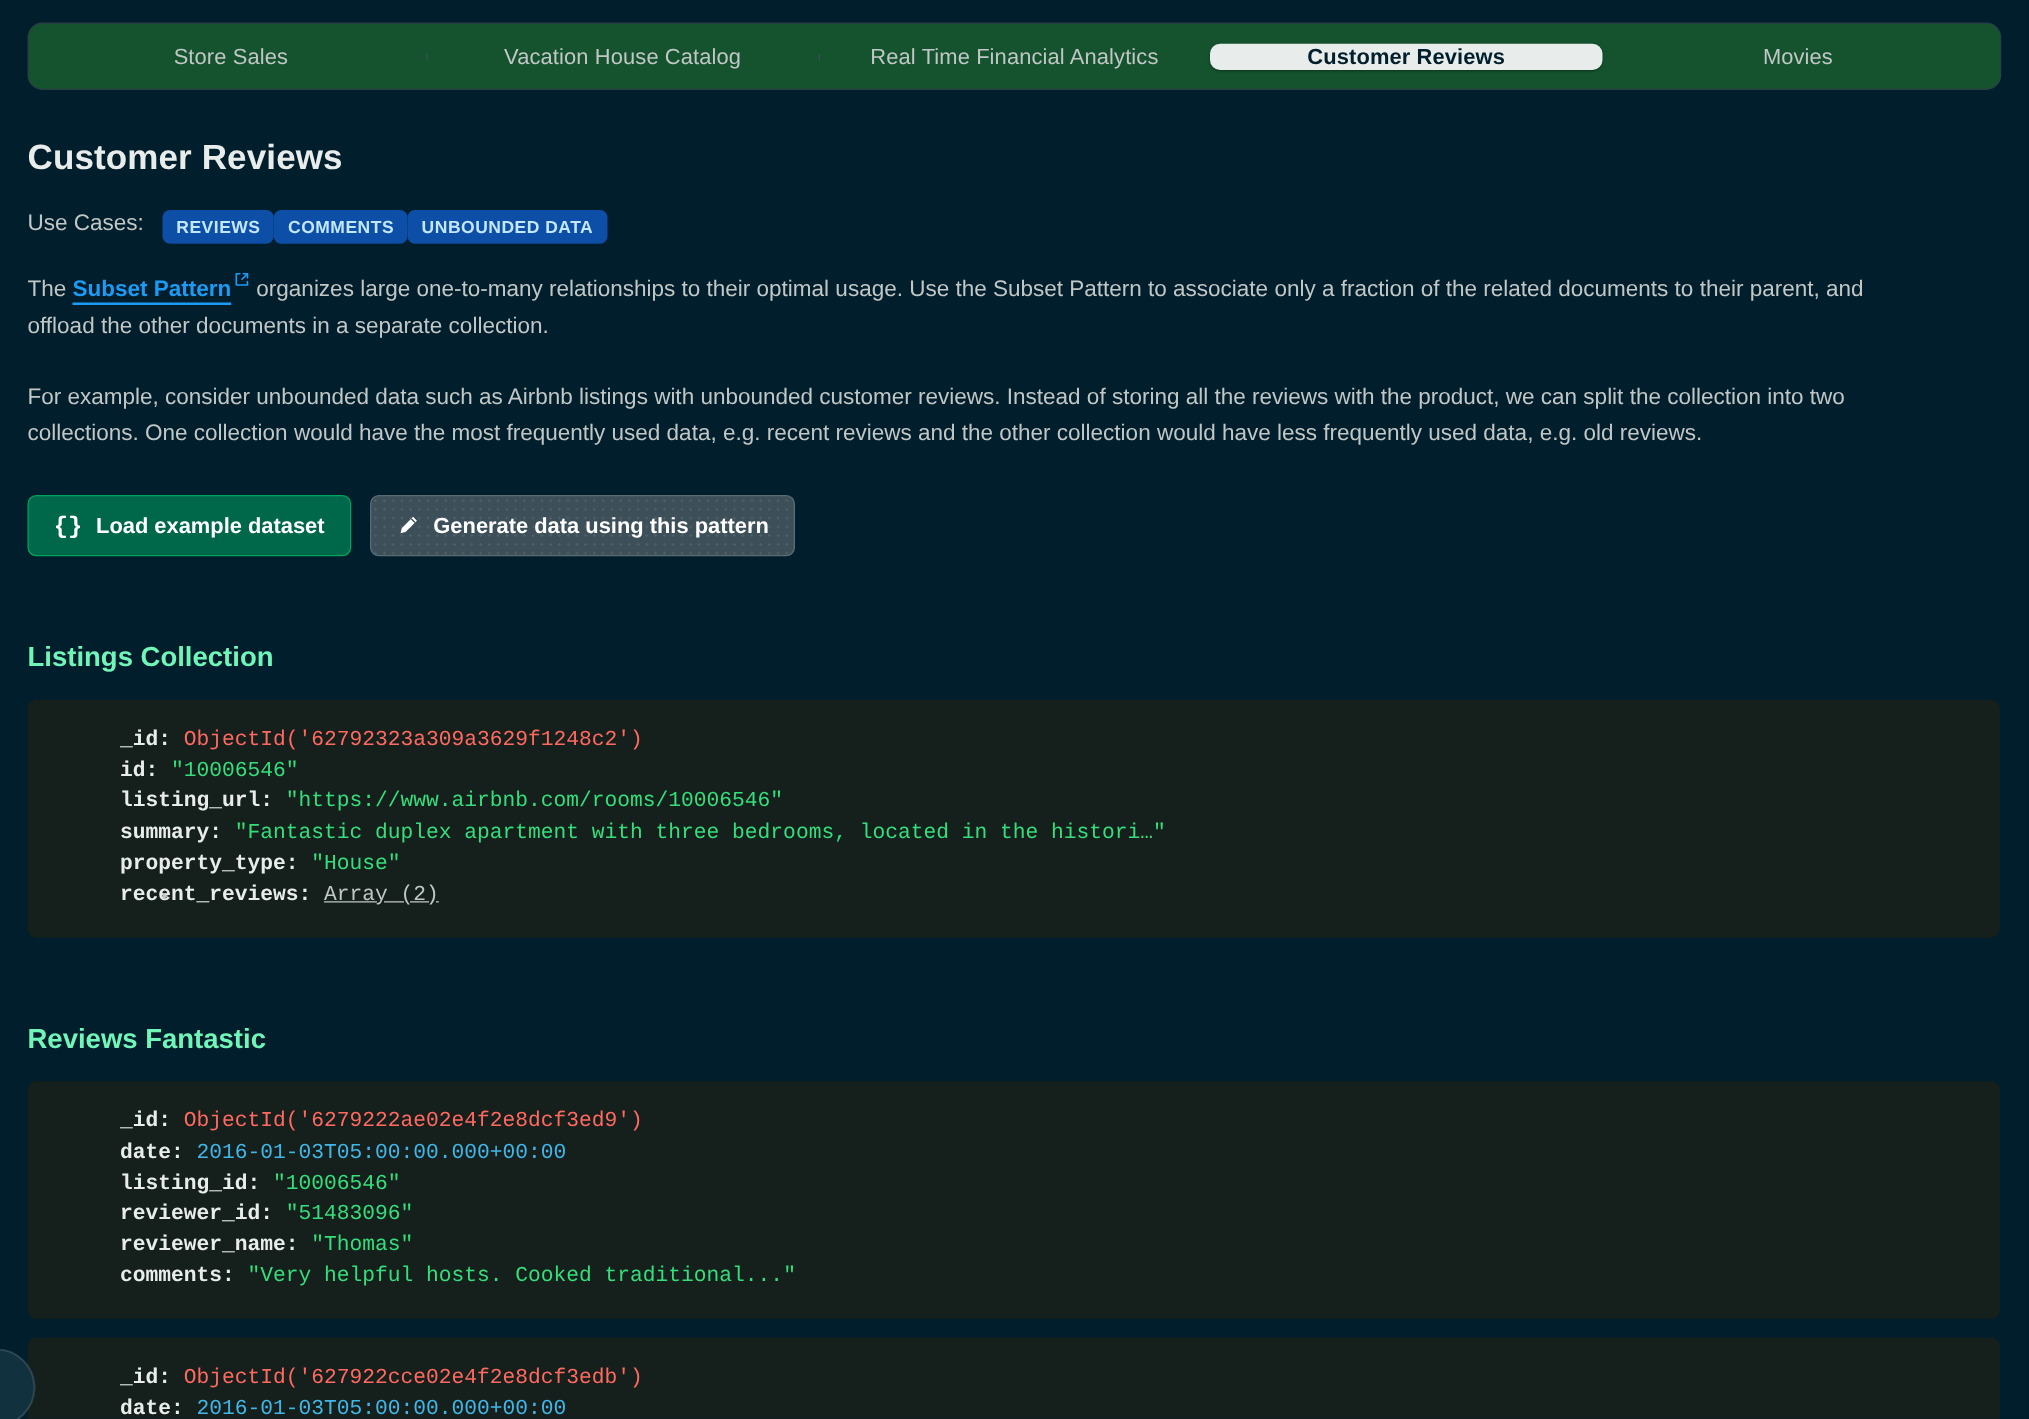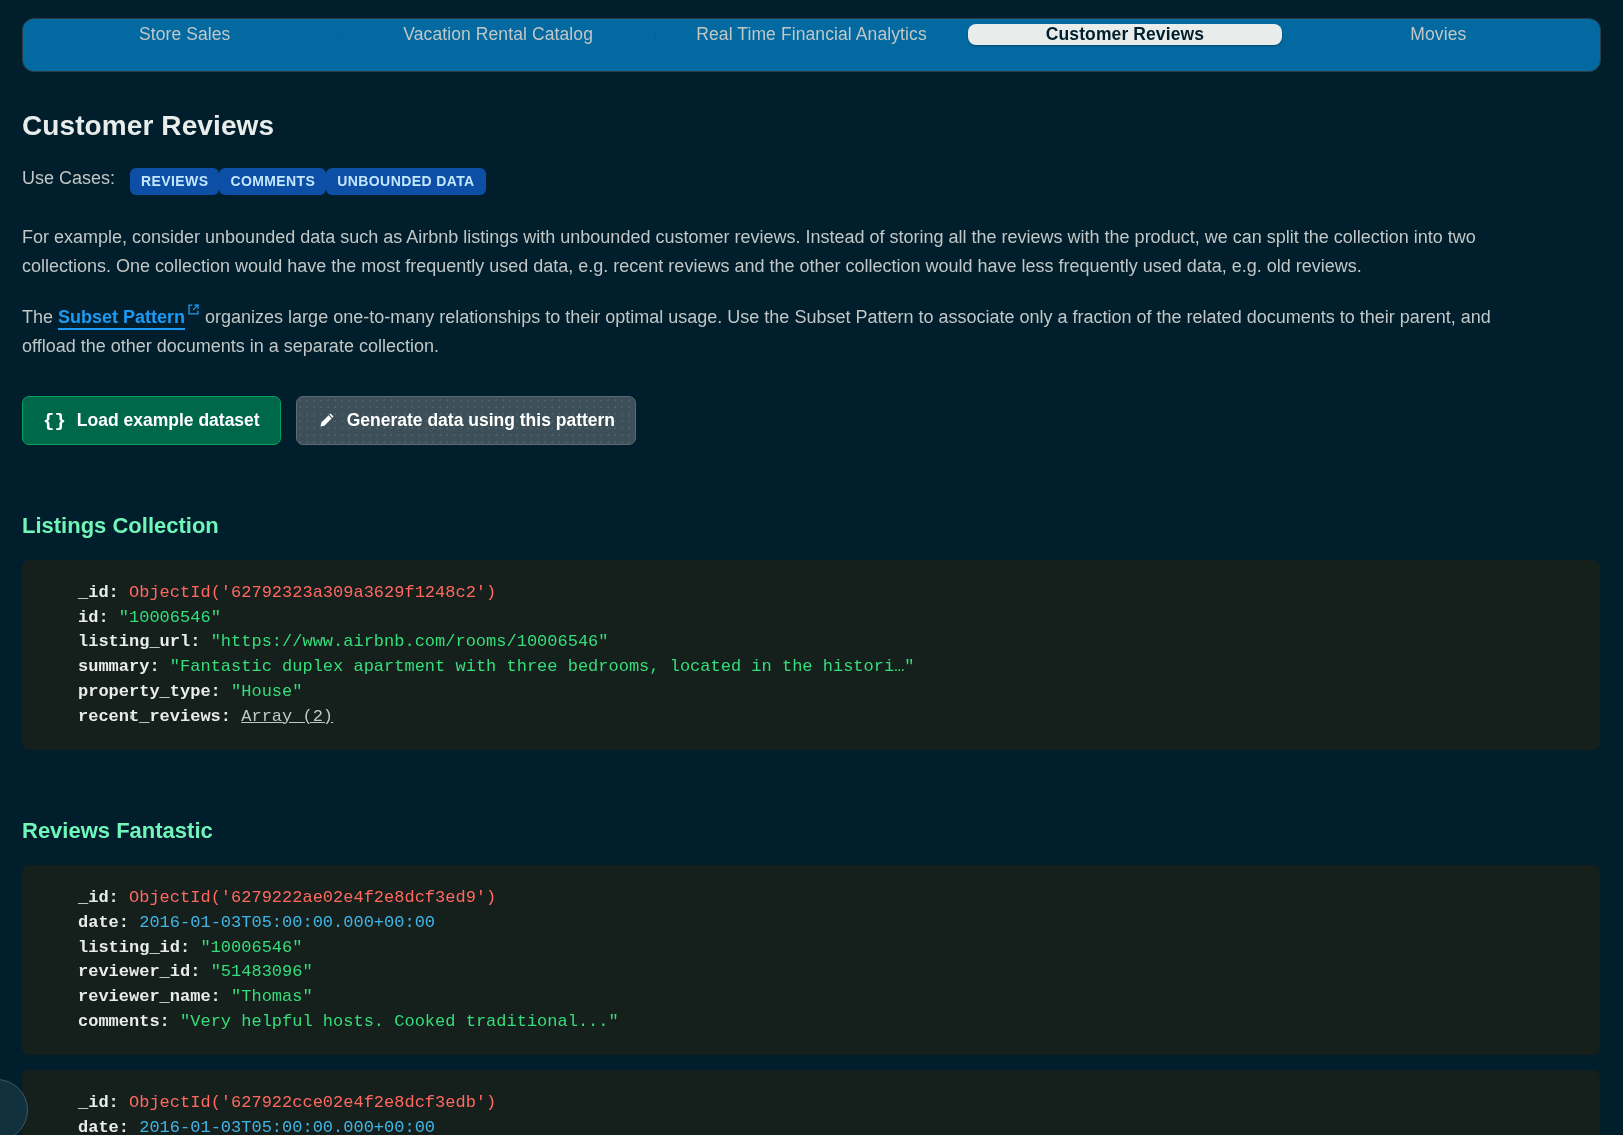--- a/index.html
+++ b/index.html
@@ -17,22 +17,22 @@
     color: #c1c7c6;
     -webkit-font-smoothing: antialiased;
   }
 
   
   .tabbar-wrap {
     padding: 18px 22px 0 22px;
   }
   .tabbar {
     display: flex;
-    align-items: flex-start;
-    background: #0369a1;
+    align-items: center;
+    background: #14532d;
     border: 1px solid #2b3e48;
     border-radius: 12px;
     height: 54px;
     padding: 5px;
     position: relative;
   }
   .tab {
     flex: 1 1 0;
     display: flex;
     align-items: center;
@@ -173,21 +173,21 @@
     padding: 21px 0 21px 0;
     width: 1578px;
   }
   .code-card + .code-card { margin-top: 15px; }
 
   .code-line {
     font-family: "Liberation Mono", monospace;
     font-size: 17px;
     line-height: 24.7px;
     white-space: pre;
-    padding-left: 56px;
+    padding-left: 74px;
     position: relative;
     color: #e8edeb;
   }
   .code-line .tri {
     position: absolute;
     left: 107px;
     color: #c1c7c6;
     font-size: 12px;
     cursor: pointer;
   }
@@ -211,21 +211,21 @@
 </style>
 </head>
 <body>
 
 <div class="tabbar-wrap">
   <div class="tabbar" id="tabbar">
       <div class="tab">
         <span>Store Sales</span>
       </div>
       <div class="tab">
-        <span>Vacation Rental Catalog</span>
+        <span>Vacation House Catalog</span>
       </div>
       <div class="tab">
         <span>Real Time Financial Analytics</span>
       </div>
       <div class="tab active">
         <span>Customer Reviews</span>
       </div>
       <div class="tab">
         <span>Movies</span>
       </div>
@@ -238,29 +238,29 @@
 
   <div class="usecases">
     <span class="usecases-label">Use Cases:</span>
     <span id="badges" style="display:flex;gap:0;">
         <span class="badge">REVIEWS</span>
         <span class="badge">COMMENTS</span>
         <span class="badge">UNBOUNDED DATA</span>
       </span>
   </div>
 
-  <p class="para second">For example, consider unbounded data such as Airbnb listings with unbounded customer reviews. Instead of storing all the reviews with the product, we can split the collection into two collections. One collection would have the most frequently used data, e.g. recent reviews and the other collection would have less frequently used data, e.g. old reviews.</p>
-
   <p class="para">
     <span>The </span><a class="inline-link" href="#"><span>Subset Pattern</span></a><span class="ext-icon"><svg width="13" height="13" viewBox="0 0 14 14" fill="none" xmlns="http://www.w3.org/2000/svg">
           <path d="M5.2 2.2H2.2V11.8H11.8V8.8" stroke="#1c9bf5" stroke-width="1.4" stroke-linecap="round" stroke-linejoin="round"></path>
           <path d="M8.3 2.2H11.8V5.7" stroke="#1c9bf5" stroke-width="1.4" stroke-linecap="round" stroke-linejoin="round"></path>
           <path d="M11.8 2.2L7.1 6.9" stroke="#1c9bf5" stroke-width="1.4" stroke-linecap="round"></path>
         </svg></span><span>  organizes large one-to-many relationships to their optimal usage. Use the Subset Pattern to associate only a fraction of the related documents to their parent, and offload the other documents in a separate collection.</span>
   </p>
+
+  <p class="para second">For example, consider unbounded data such as Airbnb listings with unbounded customer reviews. Instead of storing all the reviews with the product, we can split the collection into two collections. One collection would have the most frequently used data, e.g. recent reviews and the other collection would have less frequently used data, e.g. old reviews.</p>
 
   <div class="btn-row">
     <button class="btn btn-load">
       <span class="ic">{}</span>
       <span>Load example dataset</span>
     </button>
     <button class="btn btn-generate">
       <span class="ic">
           <svg width="19" height="19" viewBox="0 0 20 20" fill="none" xmlns="http://www.w3.org/2000/svg">
             <path d="M14.2 2.6l3.2 3.2-9.6 9.6-4.2 1 1-4.2 9.6-9.6z" fill="#ffffff"></path>

